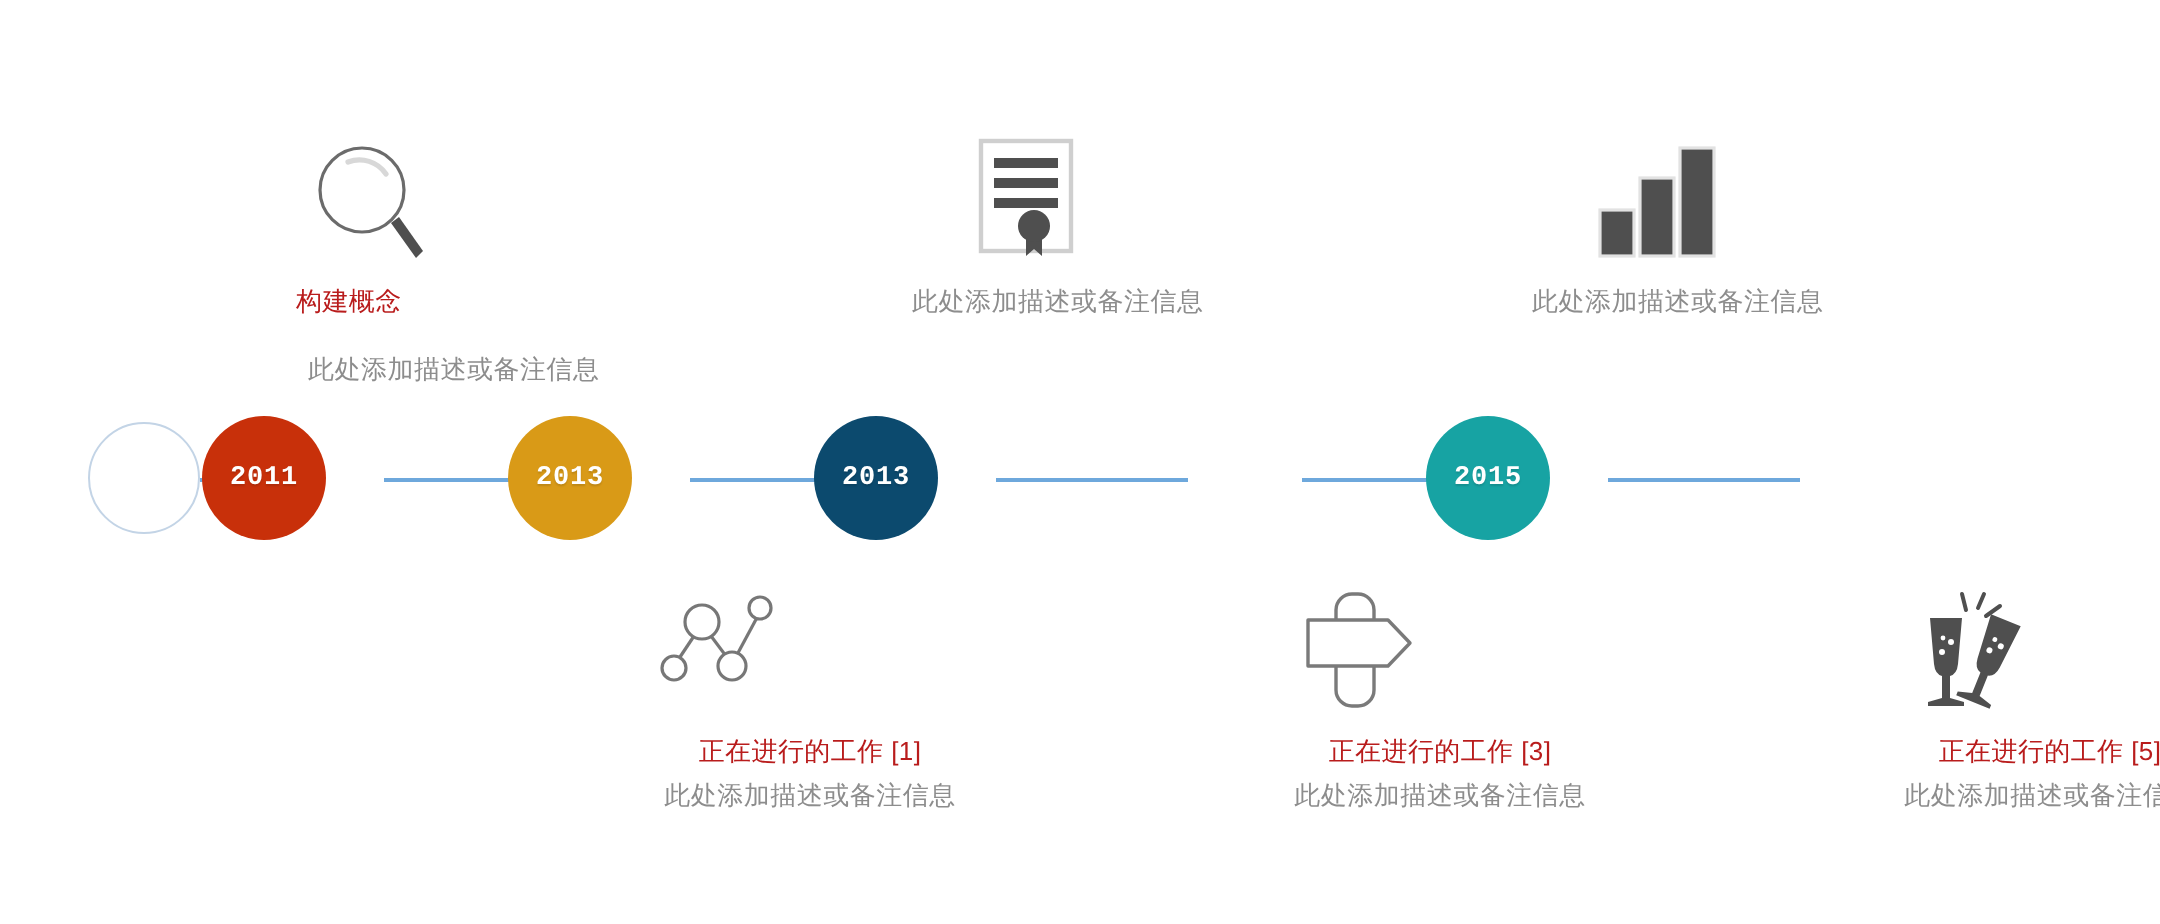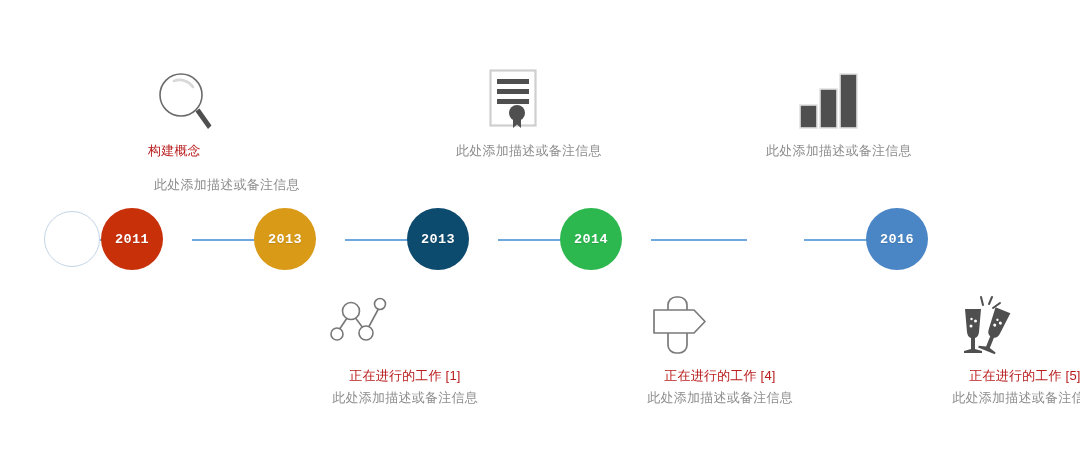--- a/index.html
+++ b/index.html
@@ -110,25 +110,22 @@
 
   <div class="node node-year" style="left:101px;background:#c8300a;">
     <span>2011</span>
   </div>
   <div class="node node-year" style="left:254px;background:#d99a17;">
     <span>2013</span>
   </div>
   <div class="node node-year" style="left:407px;background:#0c4a6e;">
     <span>2013</span>
   </div>
-  <div class="node node-year" style="left:560px;background:#2cb84f;">
-    <span>2014</span>
-  </div>
-  <div class="node node-year" style="left:866px;background:#4a86c5;">
-    <span>2016</span>
+  <div class="node node-year" style="left:713px;background:#17a3a3;">
+    <span>2015</span>
   </div>
 
   <div class="milestone above" style="left:148px;top:68px;">
     <div class="ms-icon">
       <svg width="58" height="60" viewBox="0 0 58 60">
         <circle cx="25" cy="25" r="21" fill="none" stroke="#6b6b6b" stroke-width="1.6"></circle>
         <path d="M18 11 A16 16 0 0 1 37 17" fill="none" stroke="#d8d8d8" stroke-width="2.6" stroke-linecap="round"></path>
         <path d="M39.5 41.5 L52 59 L55.5 55.5 L43.5 38.5 Z" fill="#4f4f4f"></path>
       </svg>
     </div>
@@ -177,21 +174,21 @@
     <p class="ms-desc">此处添加描述或备注信息</p>
   </div>
 
   <div class="milestone below" style="left:605px;top:295px;">
     <div class="ms-icon" style="padding-left:46px;">
       <svg width="60" height="62" viewBox="0 0 60 62">
         <rect x="17" y="2" width="19" height="56" rx="8" fill="#ffffff" stroke="#7a7a7a" stroke-width="1.7"></rect>
         <path d="M3 15 L43 15 L54 26.5 L43 38 L3 38 Z" fill="#ffffff" stroke="#7a7a7a" stroke-width="1.7" stroke-linejoin="round"></path>
       </svg>
     </div>
-    <p class="ms-title">正在进行的工作 [4]</p>
+    <p class="ms-title">正在进行的工作 [3]</p>
     <p class="ms-desc">此处添加描述或备注信息</p>
   </div>
 
   <div class="milestone below" style="left:910px;top:295px;">
     <div class="ms-icon" style="padding-left:46px;">
       <svg width="62" height="62" viewBox="0 0 62 62">
 
         <path d="M27 10 L25 2" stroke="#4f4f4f" stroke-width="2" stroke-linecap="round"></path>
         <path d="M33 9  L36 2" stroke="#4f4f4f" stroke-width="2" stroke-linecap="round"></path>
         <path d="M37 13 L44 8" stroke="#4f4f4f" stroke-width="2" stroke-linecap="round"></path>

